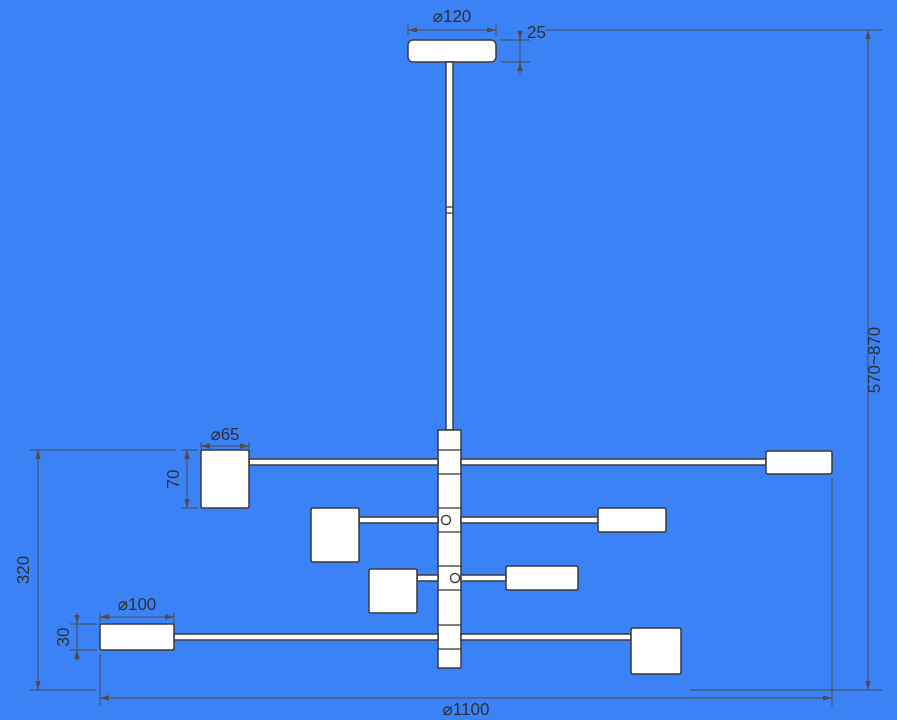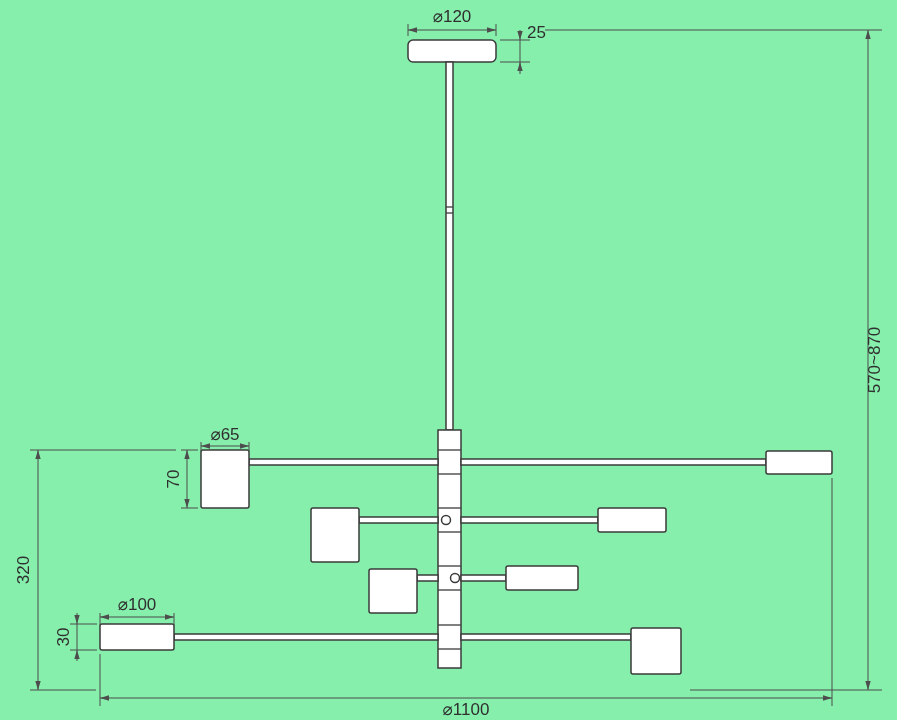--- a/index.html
+++ b/index.html
@@ -1,20 +1,20 @@
 <!DOCTYPE html>
 <html><head>
 <meta charset="utf-8">
 <style>
   html, body { margin: 0; padding: 0; background: #ffffff; }
   .stage {
     position: relative;
     width: 897px;
     height: 720px;
-    background: #86efac;
+    background: #3b82f6;
     overflow: hidden;
   }
   svg { display: block; }
   
   .f  { fill: #ffffff; stroke: #3b3b3b; stroke-width: 1.5; }
   .fl { stroke: #3b3b3b; stroke-width: 1.3; fill: none; }
   
   .d  { stroke: #4d4d4d; stroke-width: 1; fill: none; }
   .da { fill: #4d4d4d; stroke: none; }
   .dt {

